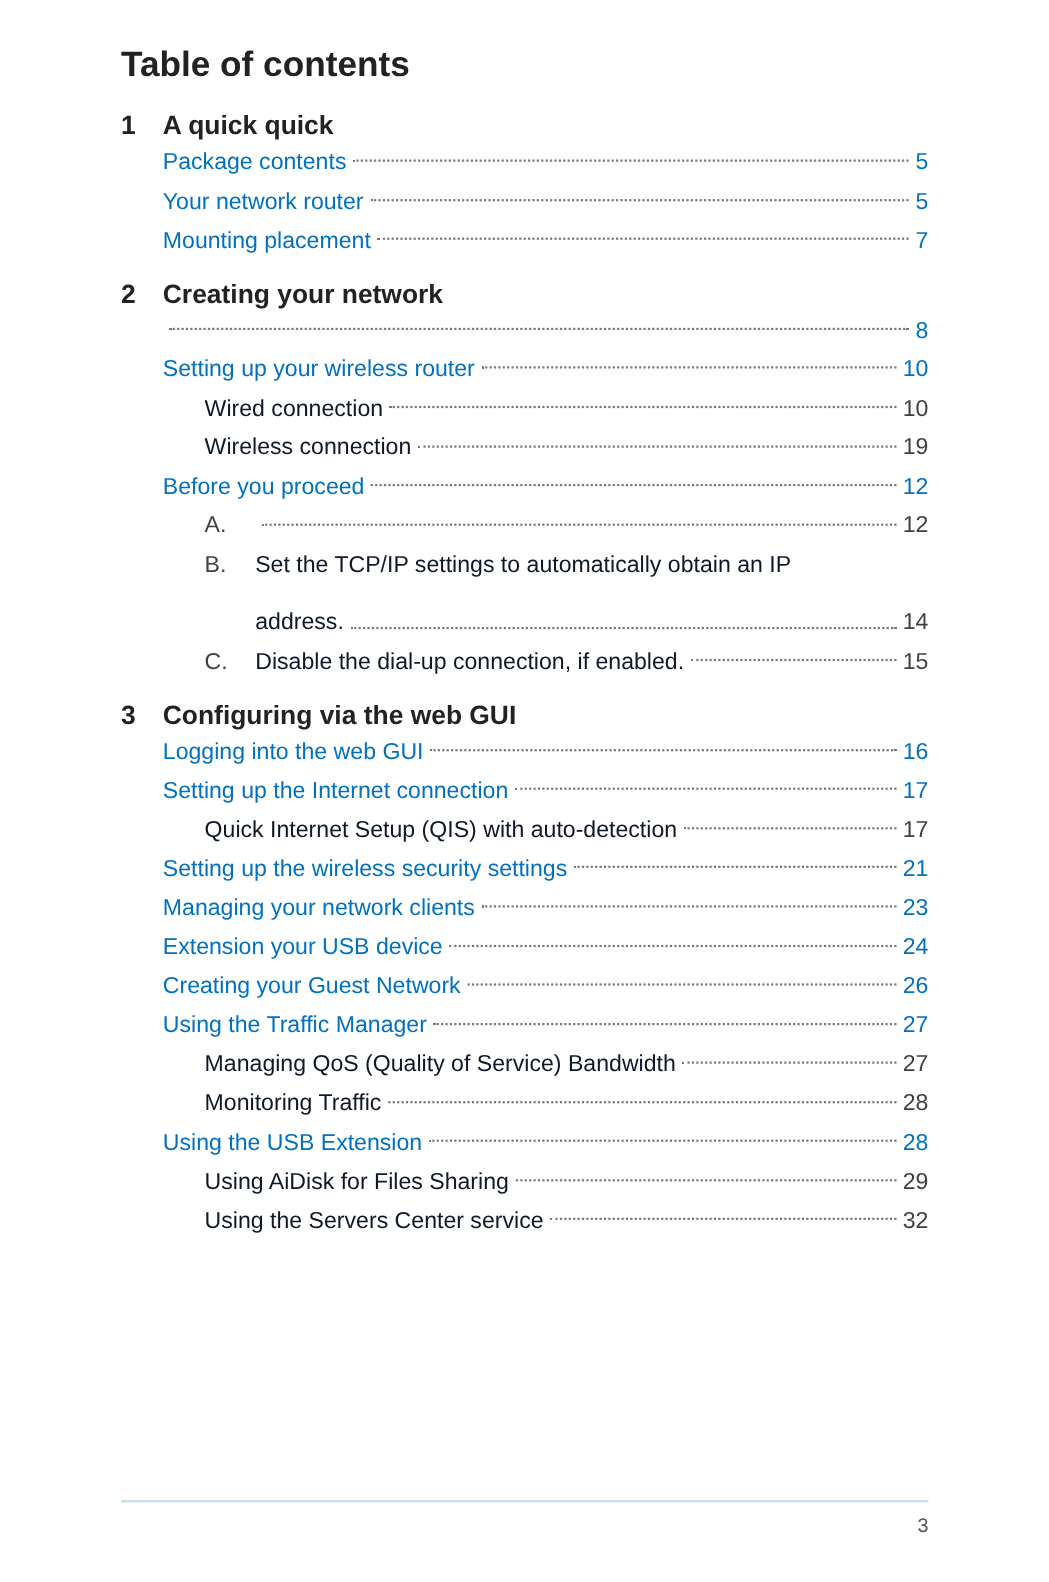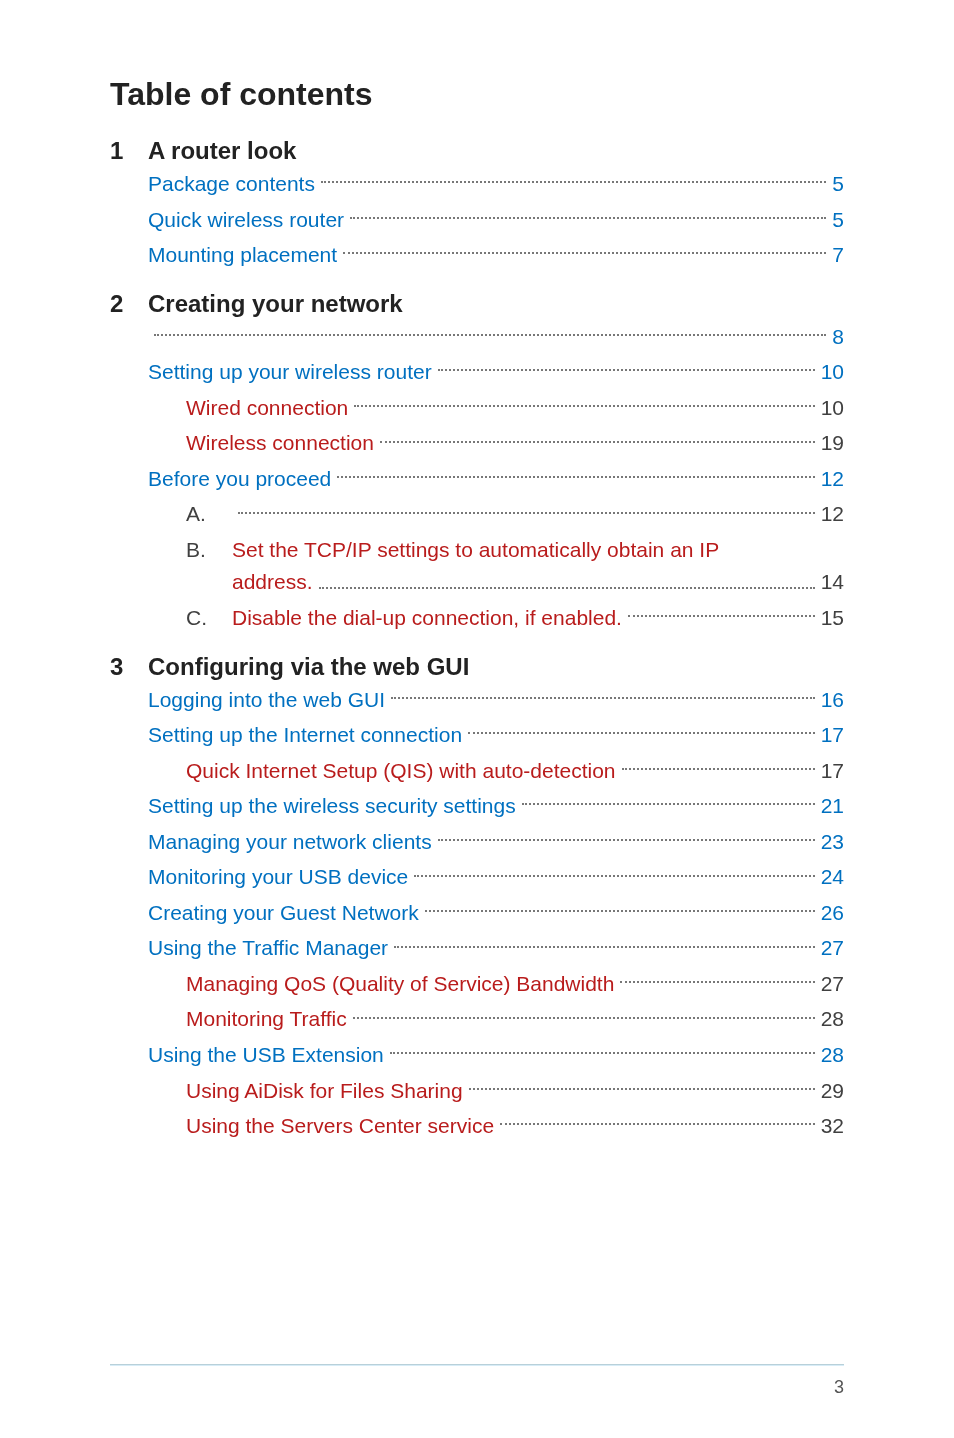--- a/index.html
+++ b/index.html
@@ -6,21 +6,21 @@
     margin: 0;
     padding: 0;
     width: 954px;
     height: 1438px;
     background: #fff;
     font-family: "Segoe UI", "Helvetica Neue", Arial, sans-serif;
     color: #333;
   }
   .page {
     box-sizing: border-box;
-    padding: 76px 110px 50px 110px;
+    padding: 40px 110px 50px 110px;
     width: 954px;
     height: 1438px;
     position: relative;
   }
   .title {
     font-size: 32px;
     font-weight: 700;
     color: #222;
     margin-bottom: 24px;
     font-family: Arial, "Helvetica Neue", sans-serif;
@@ -53,21 +53,21 @@
     align-items: center;
     font-size: 21px;
     line-height: 1.55;
     margin: 3px 0;
   }
   .entry.level1 { padding-left: 38px; }
   .entry.level2 { padding-left: 76px; }
   .entry.multi { display:block; }
   .entry .label { flex: 0 0 auto; }
   .entry .label.link { color: #0070c0; }
-  .entry .label.plain { color: #b91c1c; }
+  .entry .label.plain { color: #0f172a; }
   .entry .letter {
     flex: 0 0 46px;
     color: #404040;
   }
   .dots {
     flex: 1 1 auto;
     border-bottom: 2px dotted #777;
     margin: 0 6px 5px 6px;
     min-width: 20px;
     height: 1px;
@@ -77,20 +77,21 @@
   }
   .pagenum.link { color: #0070c0; }
   .pagenum.plain { color: #404040; }
   .multi-row1 {
     display:flex;
     align-items: baseline;
   }
   .multi-row2 {
     display:flex;
     align-items: baseline;
+    margin-top: 20px;
   }
   .footer-rule {
     position: absolute;
     left: 110px;
     right: 110px;
     bottom: 72px;
     height: 1px;
     background: #d7ecf7;
     border-top: 1px solid #b8d0d9;
   }
@@ -103,29 +104,29 @@
   }
 </style>
 </head>
 <body>
 
 <div class="page">
   <div class="title">Table of contents</div>
   <div id="toc">
       <div class="chapter-row first">
         <div class="chapter-num">1</div>
-        <div class="chapter-title">A router look</div>
+        <div class="chapter-title">A quick quick</div>
       </div>
       <div class="entry level1">
         <span class="label link">Package contents</span>
         <span class="dots"></span>
         <span class="pagenum link">5</span>
       </div>
       <div class="entry level1">
-        <span class="label link">Quick wireless router</span>
+        <span class="label link">Your network router</span>
         <span class="dots"></span>
         <span class="pagenum link">5</span>
       </div>
       <div class="entry level1">
         <span class="label link">Mounting placement</span>
         <span class="dots"></span>
         <span class="pagenum link">7</span>
       </div>
       <div class="chapter-row">
         <div class="chapter-num">2</div>
@@ -201,21 +202,21 @@
         <span class="label link">Setting up the wireless security settings</span>
         <span class="dots"></span>
         <span class="pagenum link">21</span>
       </div>
       <div class="entry level1">
         <span class="label link">Managing your network clients</span>
         <span class="dots"></span>
         <span class="pagenum link">23</span>
       </div>
       <div class="entry level1">
-        <span class="label link">Monitoring your USB device</span>
+        <span class="label link">Extension your USB device</span>
         <span class="dots"></span>
         <span class="pagenum link">24</span>
       </div>
       <div class="entry level1">
         <span class="label link">Creating your Guest Network</span>
         <span class="dots"></span>
         <span class="pagenum link">26</span>
       </div>
       <div class="entry level1">
         <span class="label link">Using the Traffic Manager</span>

